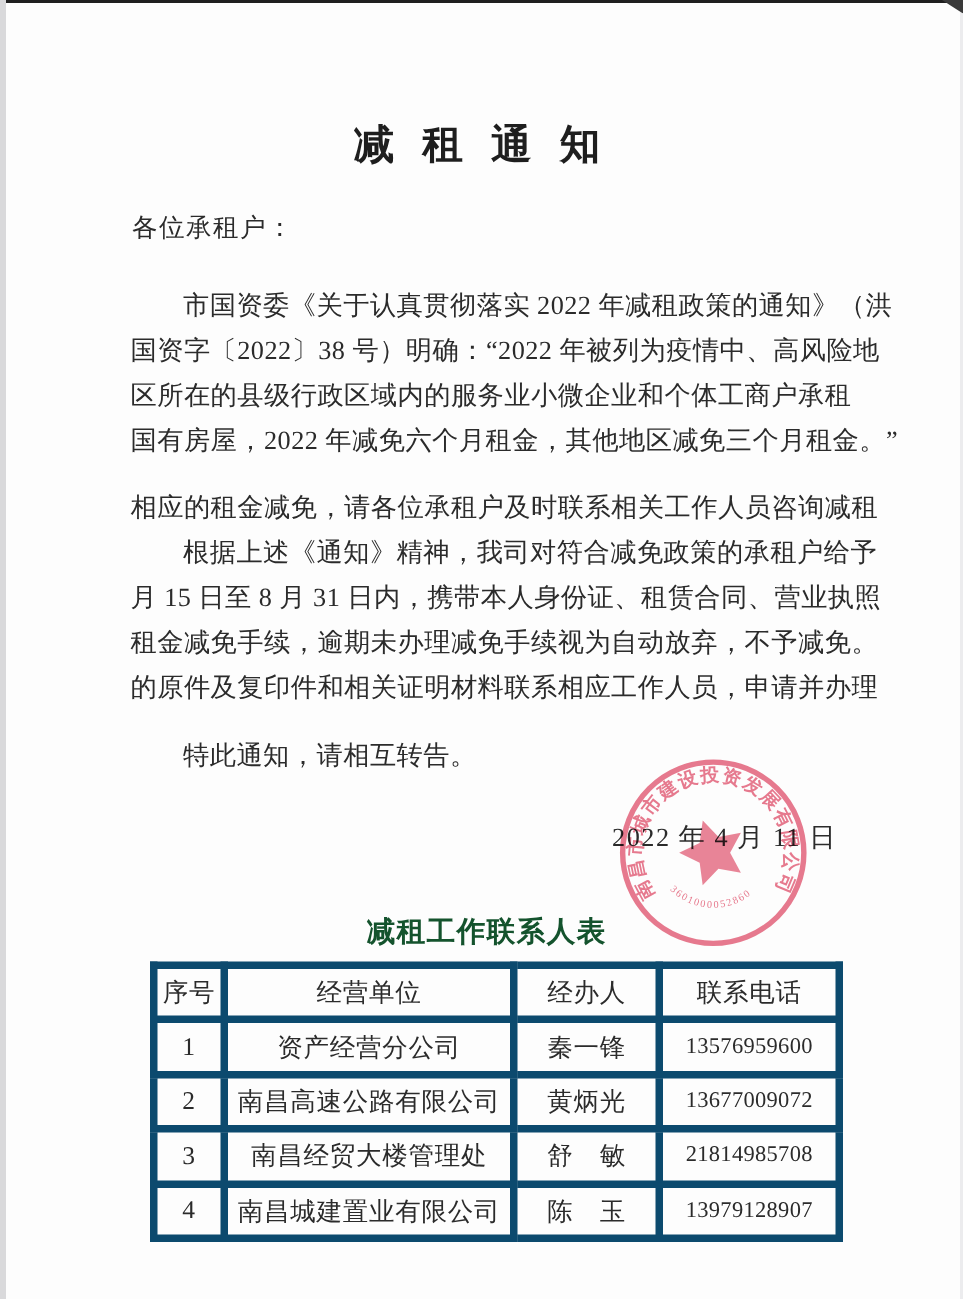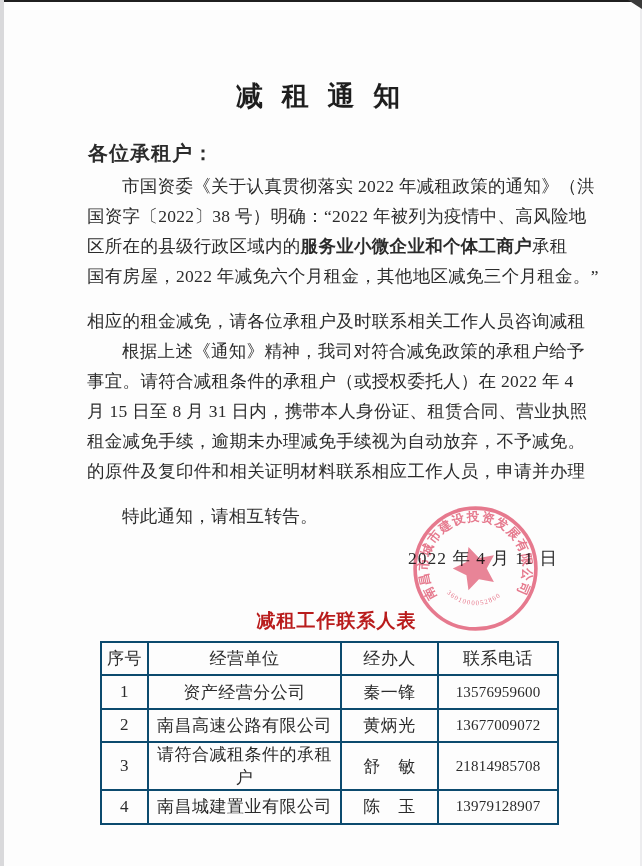--- a/index.html
+++ b/index.html
@@ -11,42 +11,42 @@
   }
   .edge-top{position:absolute;left:0;top:0;width:642px;height:2px;background:#1f1f1f;}
   .edge-left{position:absolute;left:0;top:0;width:4px;height:866px;background:#d9d9db;}
   .edge-right{position:absolute;right:0;top:0;width:2px;height:866px;background:#ececee;}
   .corner-notch{position:absolute;right:0;top:0;width:14px;height:9px;background:#3a3a3a;
     clip-path:polygon(100% 0,0 0,100% 100%);}
   .doc-title{
     position:absolute;left:0;top:78px;width:642px;text-align:center;
     font-size:27px;font-weight:700;letter-spacing:6px;color:#1e1e1e;
   }
-  .salutation{position:absolute;left:88px;top:140px;font-size:20px;letter-spacing:1px;font-weight:bold;}
-  .body-text{position:absolute;left:87px;top:171px;width:470px;}
+  .salutation{position:absolute;left:88px;top:140px;font-size:17px;letter-spacing:1px;}
+  .body-text{position:absolute;left:87px;top:188px;width:470px;}
   .para{margin:0 0 15px 0;}
   .line{
     font-size:17.5px;line-height:30px;letter-spacing:.3px;
     text-align:justify;text-align-last:justify;white-space:nowrap;
   }
   .line.no-just{text-align:left;text-align-last:left;white-space:normal;}
   .line .ind{display:inline-block;width:35px;}
-  .line .b{font-weight:700;}
+  .line .b{font-weight:400;}
   .closing .line{text-align:left;text-align-last:left;}
   .doc-date{position:absolute;left:408px;top:546px;font-size:17.5px;letter-spacing:1px;z-index:1;text-align:center;}
   .seal{position:absolute;left:400px;top:493px;width:151px;height:151px;
     opacity:.88;mix-blend-mode:multiply;z-index:2;pointer-events:none;}
-  .table-title{position:absolute;left:108px;top:608px;width:457px;text-align:center;
-    font-size:19px;font-weight:700;letter-spacing:1px;color:#b91c1c;z-index:3;}
+  .table-title{position:absolute;left:96px;top:608px;width:457px;text-align:center;
+    font-size:19px;font-weight:700;letter-spacing:1px;color:#14532d;z-index:3;}
   .contact-table{
     position:absolute;left:100px;top:641px;width:457px;z-index:3;
     border-collapse:collapse;table-layout:fixed;background:transparent;
   }
   .contact-table td{
-    border:2px solid #0c4a6e;height:31.4px;text-align:center;vertical-align:middle;
+    border:5px solid #0c4a6e;height:31.4px;text-align:center;vertical-align:middle;
     font-size:17px;letter-spacing:.5px;padding:0 2px;overflow:hidden;
   }
   .contact-table col.c0{width:47px;} .contact-table col.c1{width:193px;}
   .contact-table col.c2{width:97px;} .contact-table col.c3{width:120px;}
   .contact-table .phone{font-size:15px;letter-spacing:.2px;}
 </style>
 </head>
 <body>
 
 <div class="page">
@@ -62,21 +62,20 @@
   <div class="body-text" id="body-text">
       <div class="para">
         <div class="line"><span class="ind"></span><span>市国资委《关于认真贯彻落实 2022 年减租政策的通知》（洪</span></div>
         <div class="line"><span>国资字〔2022〕38 号）明确：“2022 年被列为疫情中、高风险地</span></div>
         <div class="line"><span>区所在的县级行政区域内的</span><span class="b">服务业小微企业和个体工商户</span><span>承租</span></div>
         <div class="line"><span>国有房屋，2022 年减免六个月租金，其他地区减免三个月租金。”</span></div>
       </div>
       <div class="para">
         <div class="line"><span>相应的租金减免，请各位承租户及时联系相关工作人员咨询减租</span></div>
         <div class="line"><span class="ind"></span><span>根据上述《通知》精神，我司对符合减免政策的承租户给予</span></div>
-        <div class="line"><span>事宜。请符合减租条件的承租户（或授权委托人）在 2022 年 4</span></div>
         <div class="line"><span>月 15 日至 8 月 31 日内，携带本人身份证、租赁合同、营业执照</span></div>
         <div class="line"><span>租金减免手续，逾期未办理减免手续视为自动放弃，不予减免。</span></div>
         <div class="line"><span>的原件及复印件和相关证明材料联系相应工作人员，申请并办理</span></div>
       </div>
       <div class="para closing">
         <div class="line no-just"><span class="ind"></span><span>特此通知，请相互转告。</span></div>
       </div>
     </div>
 
   <div class="doc-date">2022 年 4 月 11 日</div>
@@ -117,21 +116,21 @@
           <td class="phone">13576959600</td>
         </tr>
         <tr>
           <td>2</td>
           <td>南昌高速公路有限公司</td>
           <td>黄炳光</td>
           <td class="phone">13677009072</td>
         </tr>
         <tr>
           <td>3</td>
-          <td>请符合减租条件的承租户</td>
+          <td>南昌经贸大楼管理处</td>
           <td>舒　敏</td>
           <td class="phone">21814985708</td>
         </tr>
         <tr>
           <td>4</td>
           <td>南昌城建置业有限公司</td>
           <td>陈　玉</td>
           <td class="phone">13979128907</td>
         </tr>
       </tbody>

